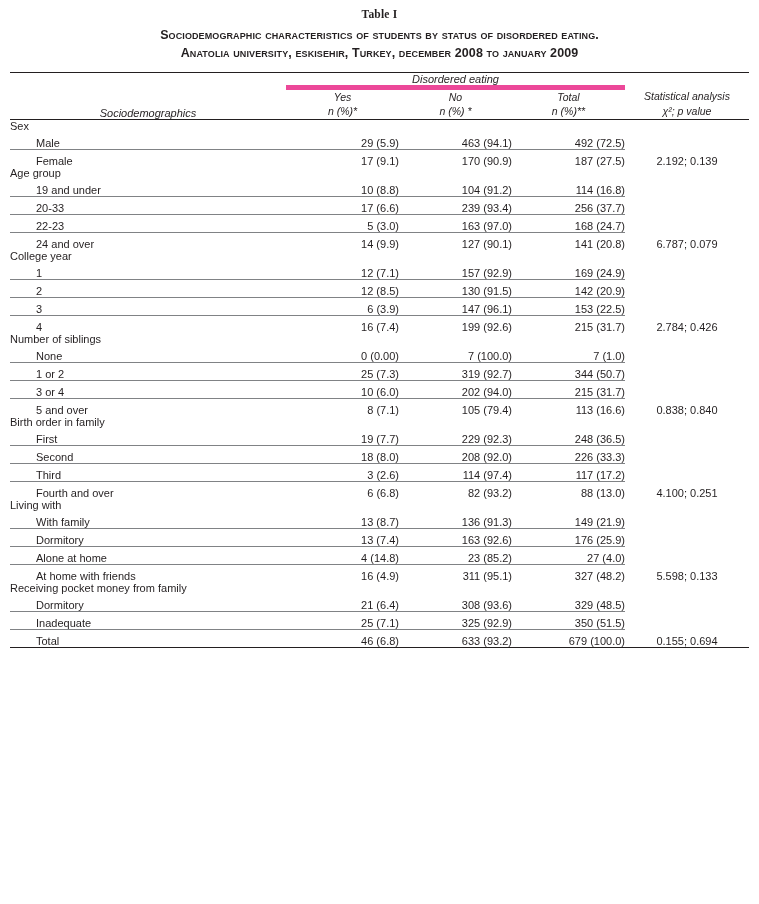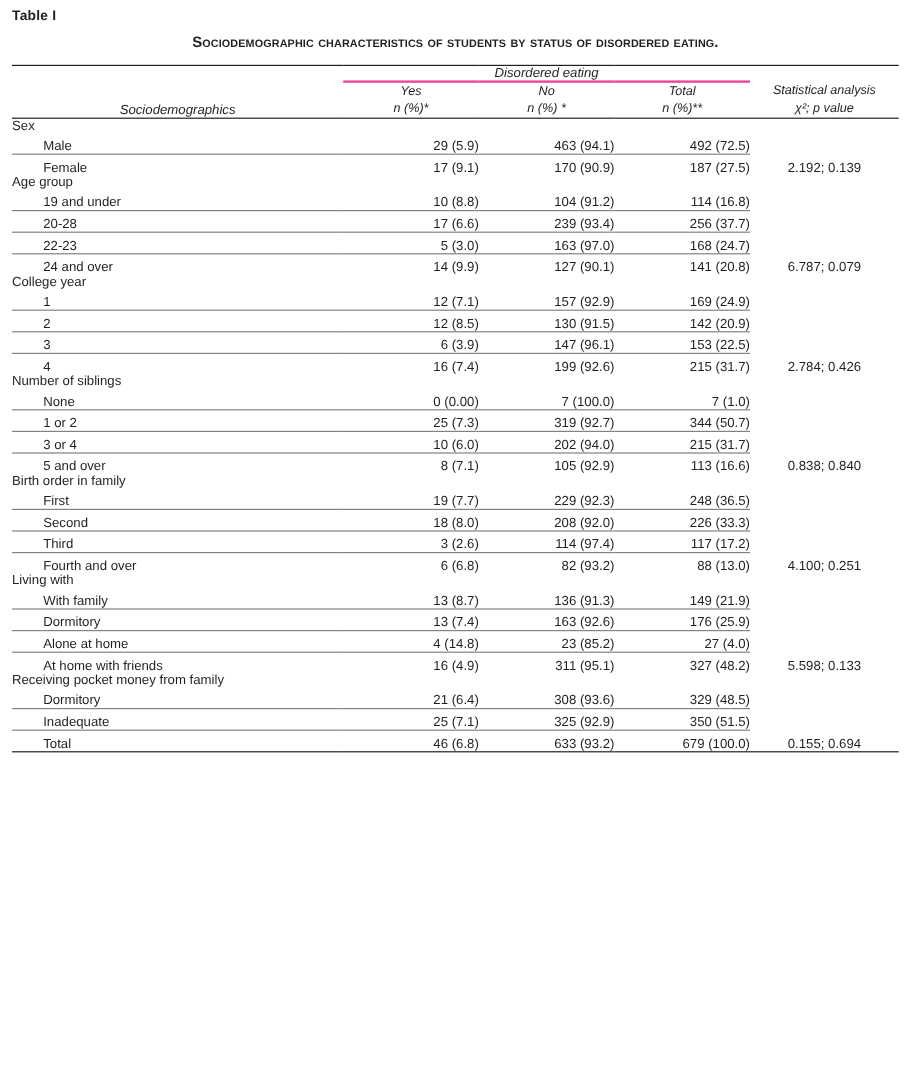--- a/index.html
+++ b/index.html
@@ -15,25 +15,26 @@
     -webkit-font-smoothing: antialiased;
   }
   .page {
     position: relative;
     width: 759px;
     height: 904px;
     box-sizing: border-box;
     padding: 8px 10px 0 10px;
   }
   .table-label {
-    text-align: left;
+    text-align: center;
     font-size: 11.5px;
     font-weight: bold;
     margin: 0 0 6px 0;
     letter-spacing: .2px;
+    font-family: Liberation Serif, serif;
   }
   .title {
     text-align: center;
     font-weight: bold;
     font-size: 12.5px;
     line-height: 1.45;
     margin: 0 auto 10px auto;
     width: 660px;
     font-variant: small-caps;
     letter-spacing: .1px;
@@ -57,21 +58,21 @@
   .rule-top td { border-top: 1.4px solid #231f20; }
   .rule-bottom td { border-bottom: 1.4px solid #231f20; }
 
   .grp-head-cell {
     text-align: center;
     font-style: italic;
     font-size: 11px;
     padding-bottom: 2px;
   }
   .grp-underline {
-    border-bottom: 2px solid #ec4899;
+    border-bottom: 5px solid #ec4899;
   }
   .colhead {
     text-align: center;
     font-style: italic;
     font-size: 10.5px;
     line-height: 1.35;
     padding: 3px 0 6px 0;
   }
   .rowlabel-head {
     text-align: center;
@@ -120,20 +121,21 @@
   }
 </style>
 </head>
 <body>
 
 <div class="page">
 
   <div class="table-label">Table I</div>
   <div class="title">
     <div>Sociodemographic characteristics of students by status of disordered eating.</div>
+    <div>Anatolia university, eskisehir, Turkey, december 2008 to january 2009</div>
   </div>
 
   <table class="main">
     <colgroup>
       <col class="col-label">
         <col class="col-yes">
         <col class="col-no">
         <col class="col-total">
         <col class="col-stat">
     </colgroup>
@@ -222,21 +224,21 @@
           <td class="num">104 (91.2)</td>
           <td class="num">114 (16.8)</td>
         </tr>
         <tr class="hline">
           <td class="line" style="height: 0px;"></td>
           <td class="line" style="height: 0px;"></td>
           <td class="line" style="height: 0px;"></td>
           <td class="line" style="height: 0px;"></td>
         </tr>
         <tr class="data-row">
-          <td class="lbl">20-28</td>
+          <td class="lbl">20-33</td>
           <td class="num">17 (6.6)</td>
           <td class="num">239 (93.4)</td>
           <td class="num">256 (37.7)</td>
         </tr>
         <tr class="hline">
           <td class="line" style="height: 0px;"></td>
           <td class="line" style="height: 0px;"></td>
           <td class="line" style="height: 0px;"></td>
           <td class="line" style="height: 0px;"></td>
         </tr>
@@ -358,21 +360,21 @@
         </tr>
         <tr class="hline">
           <td class="line" style="height: 0px;"></td>
           <td class="line" style="height: 0px;"></td>
           <td class="line" style="height: 0px;"></td>
           <td class="line" style="height: 0px;"></td>
         </tr>
         <tr class="data-row">
           <td class="lbl">5 and over</td>
           <td class="num">8 (7.1)</td>
-          <td class="num">105 (92.9)</td>
+          <td class="num">105 (79.4)</td>
           <td class="num">113 (16.6)</td>
         </tr>
         <tr class="hline">
           <td class="" style="height: 0px;"></td>
           <td class="" style="height: 0px;"></td>
           <td class="" style="height: 0px;"></td>
           <td class="" style="height: 0px;"></td>
         </tr>
         <tr class="section-row">
           <td class="section-name">Birth order in family</td>

